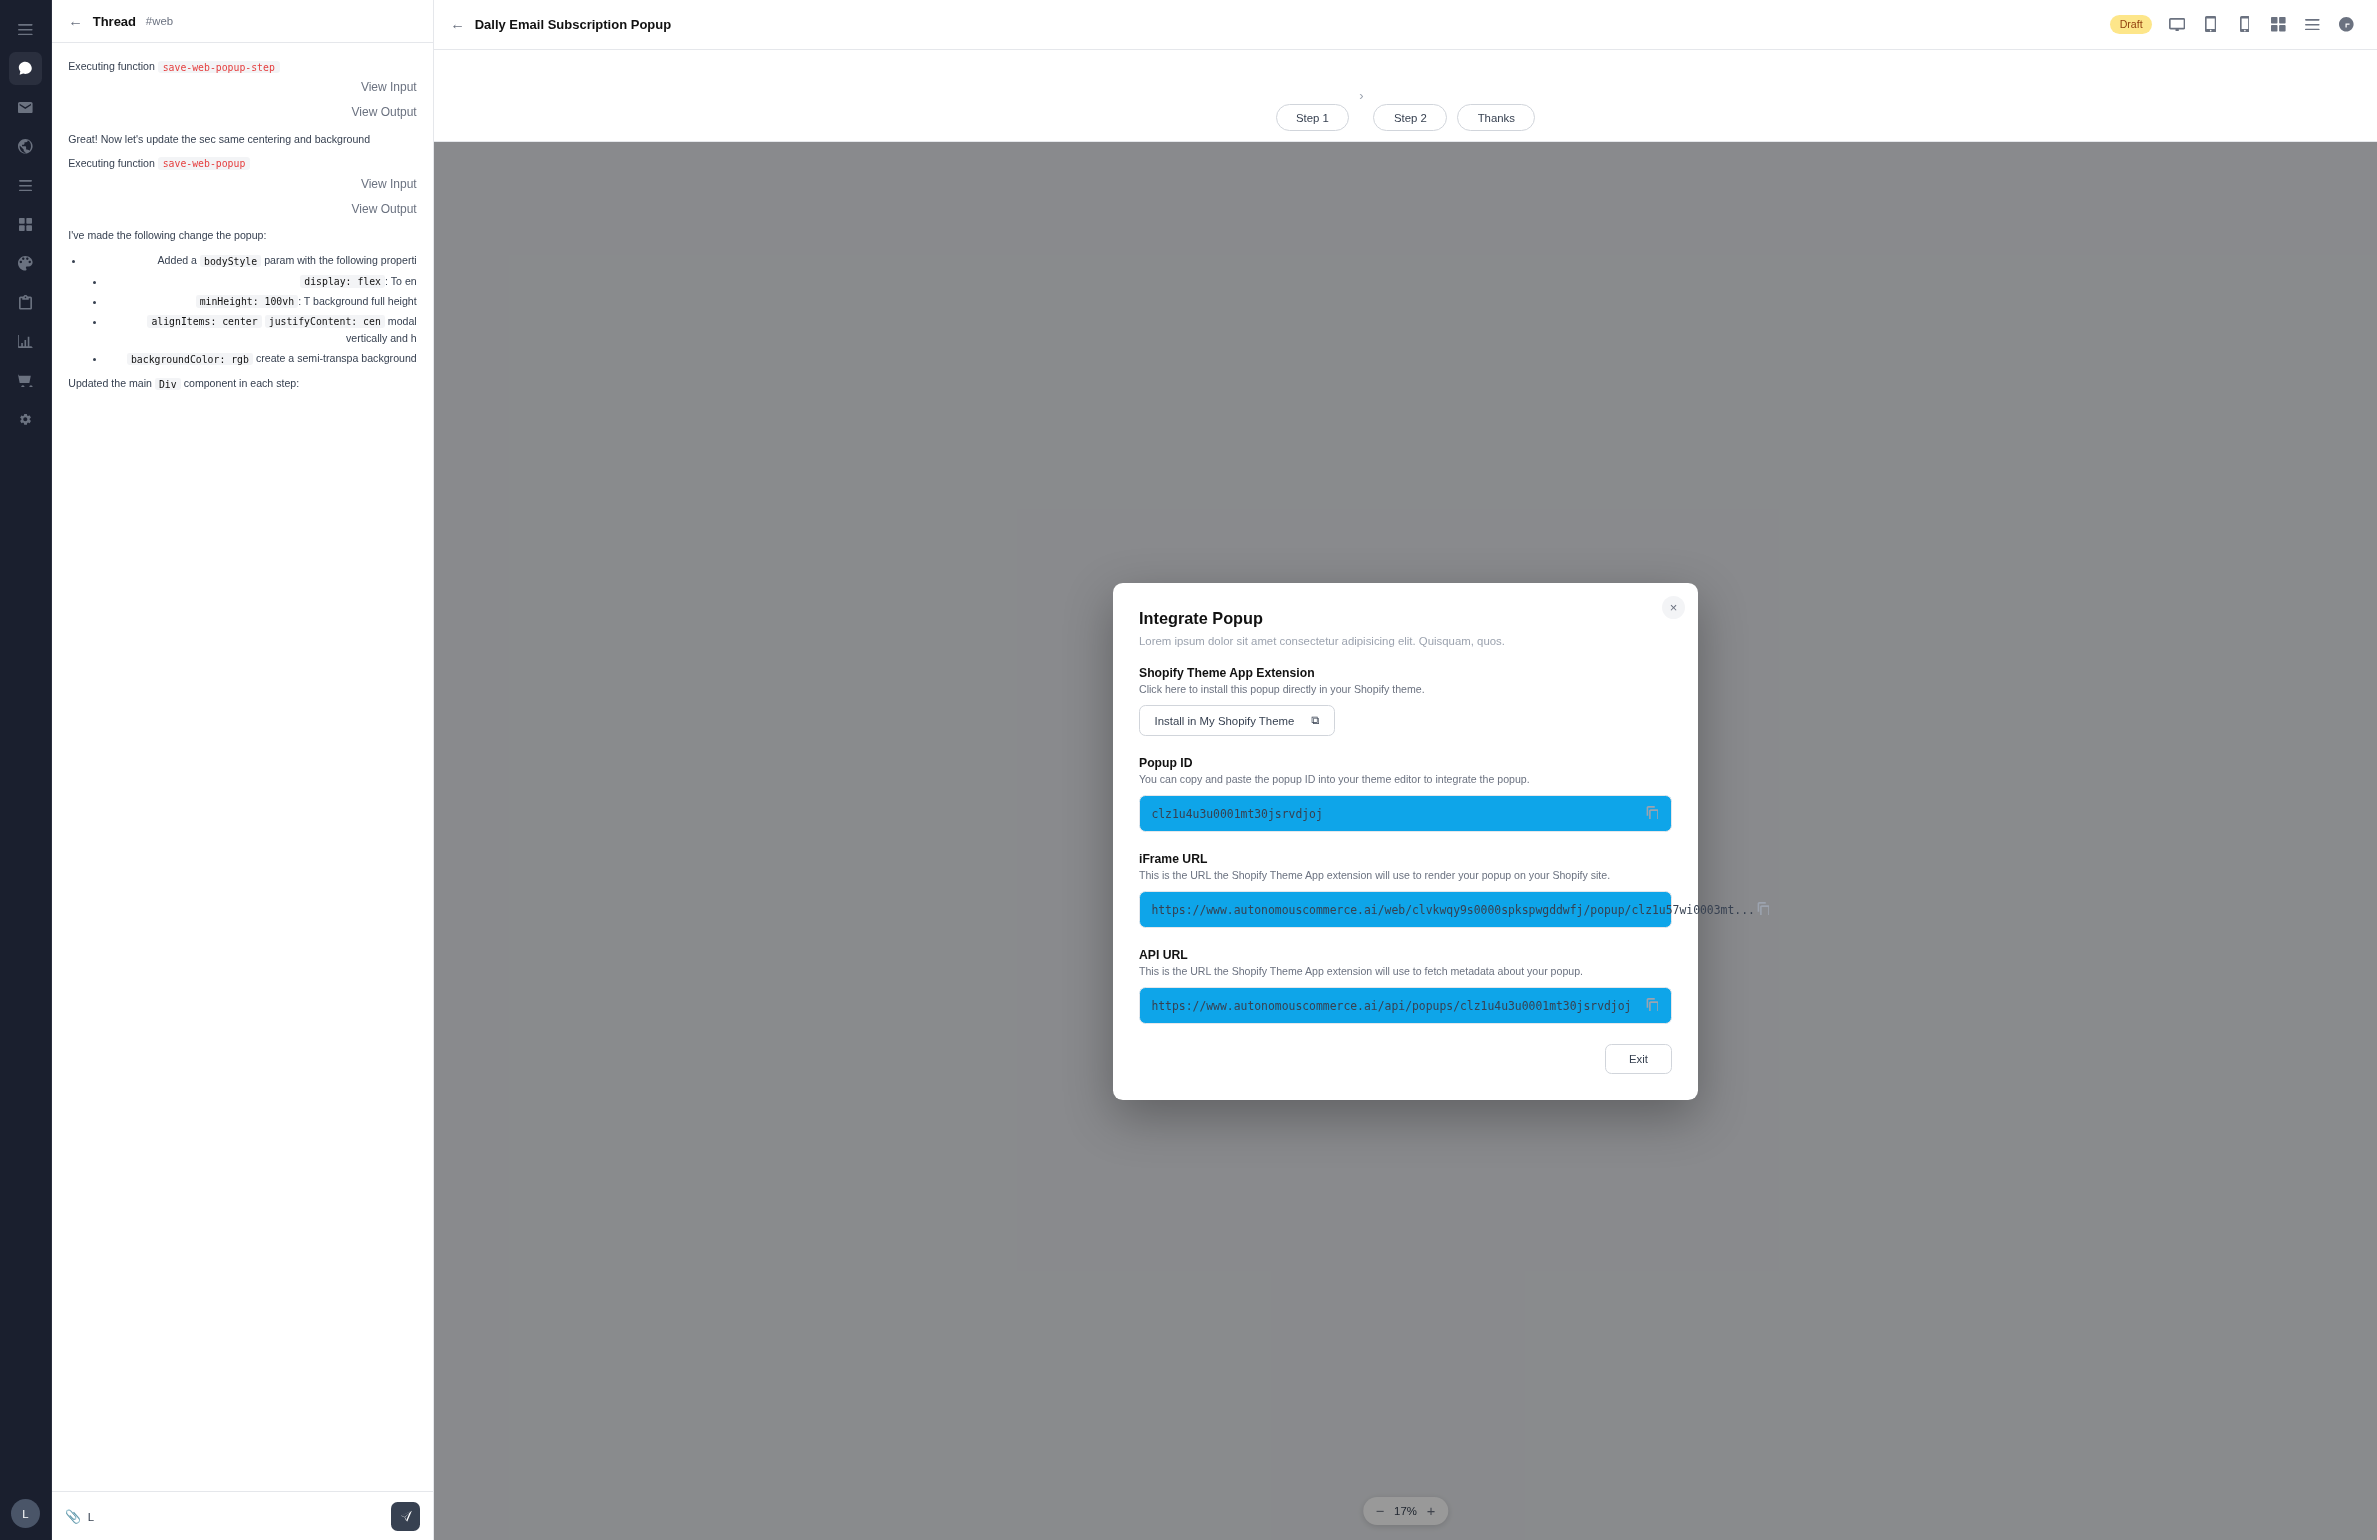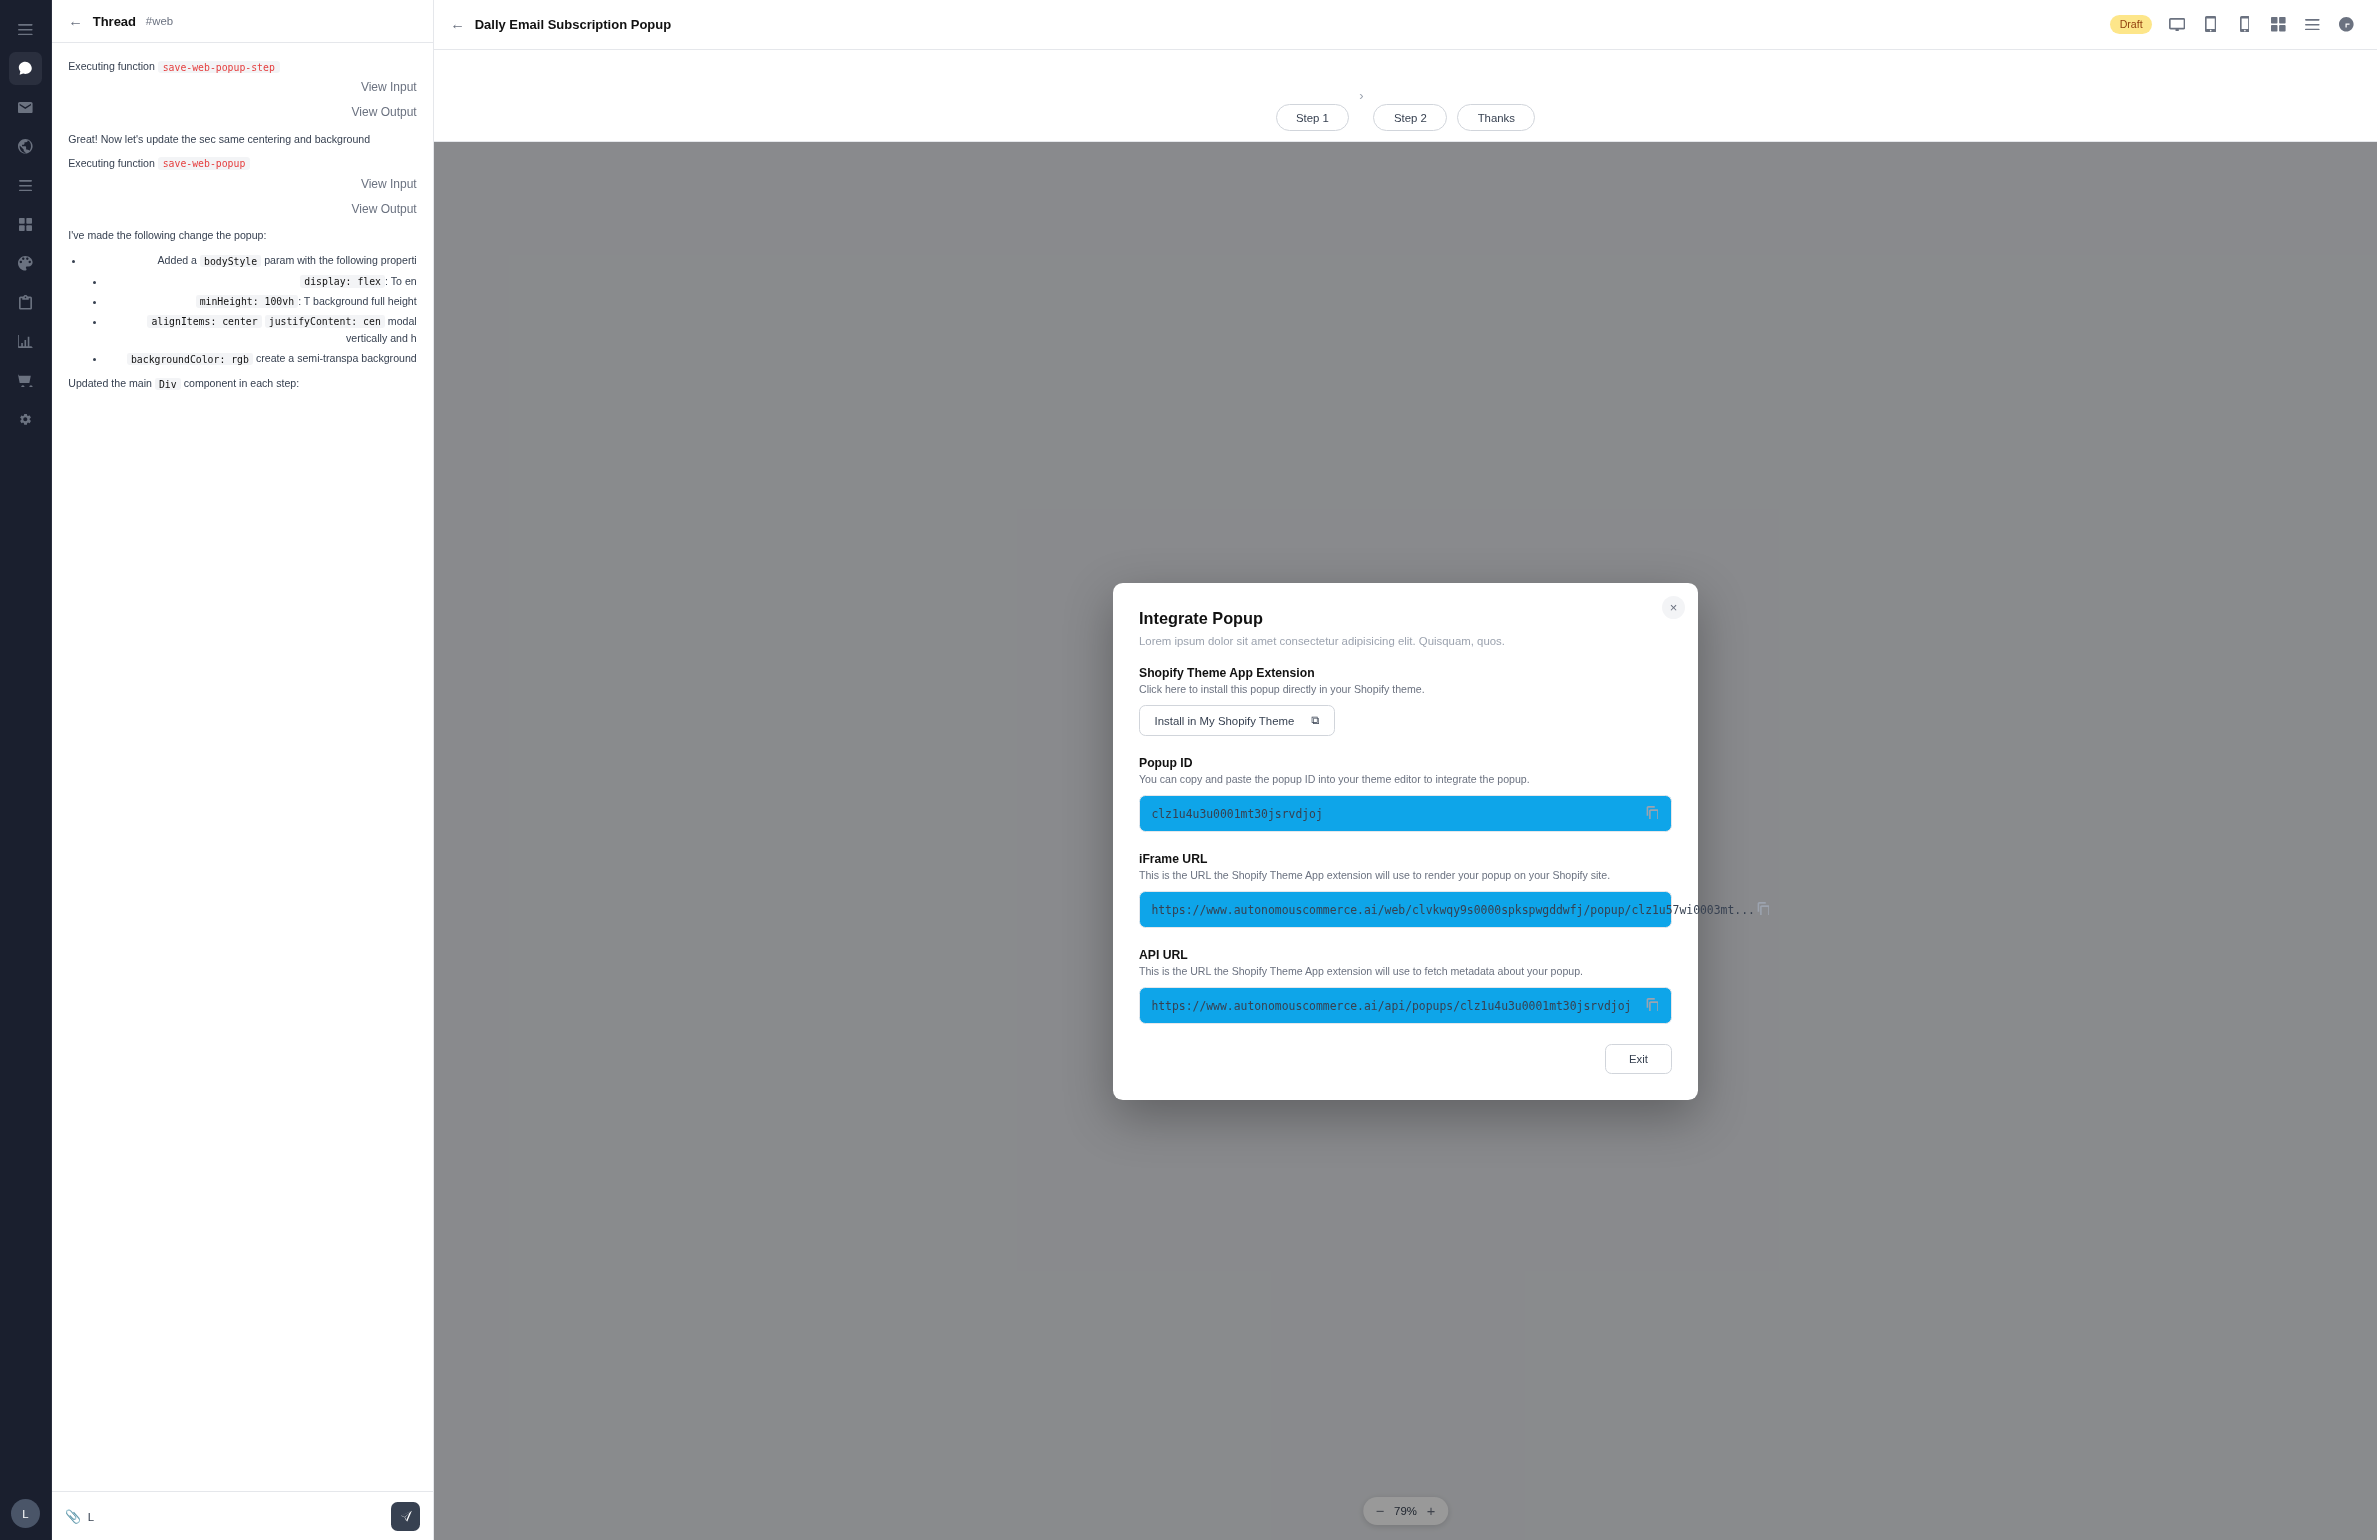--- a/index.html
+++ b/index.html
@@ -716,21 +716,21 @@
             <div class="mobile-popup-title">Thanks for wandering your way onto Dally.</div>
             <div class="mobile-popup-body">Seize the slow, and some savings. Drop your email in and get 15% off your first order. Easy breezy.</div>
             <input class="mobile-popup-input" placeholder="email address" style="">
             <button class="mobile-popup-btn">Subscribe</button>
           </div>
         </div>
       </div>
 
       <div class="zoom-controls">
         <button class="zoom-btn">−</button>
-        <span class="zoom-level">79%</span>
+        <span class="zoom-level">17%</span>
         <button class="zoom-btn">+</button>
       </div>
 
       <div class="modal-overlay">
         <div class="modal">
           <button class="modal-close">×</button>
           <div class="modal-title">Integrate Popup</div>
           <div class="modal-subtitle">Lorem ipsum dolor sit amet consectetur adipisicing elit. Quisquam, quos.</div>
 
           <div class="modal-section-title">Shopify Theme App Extension</div>

